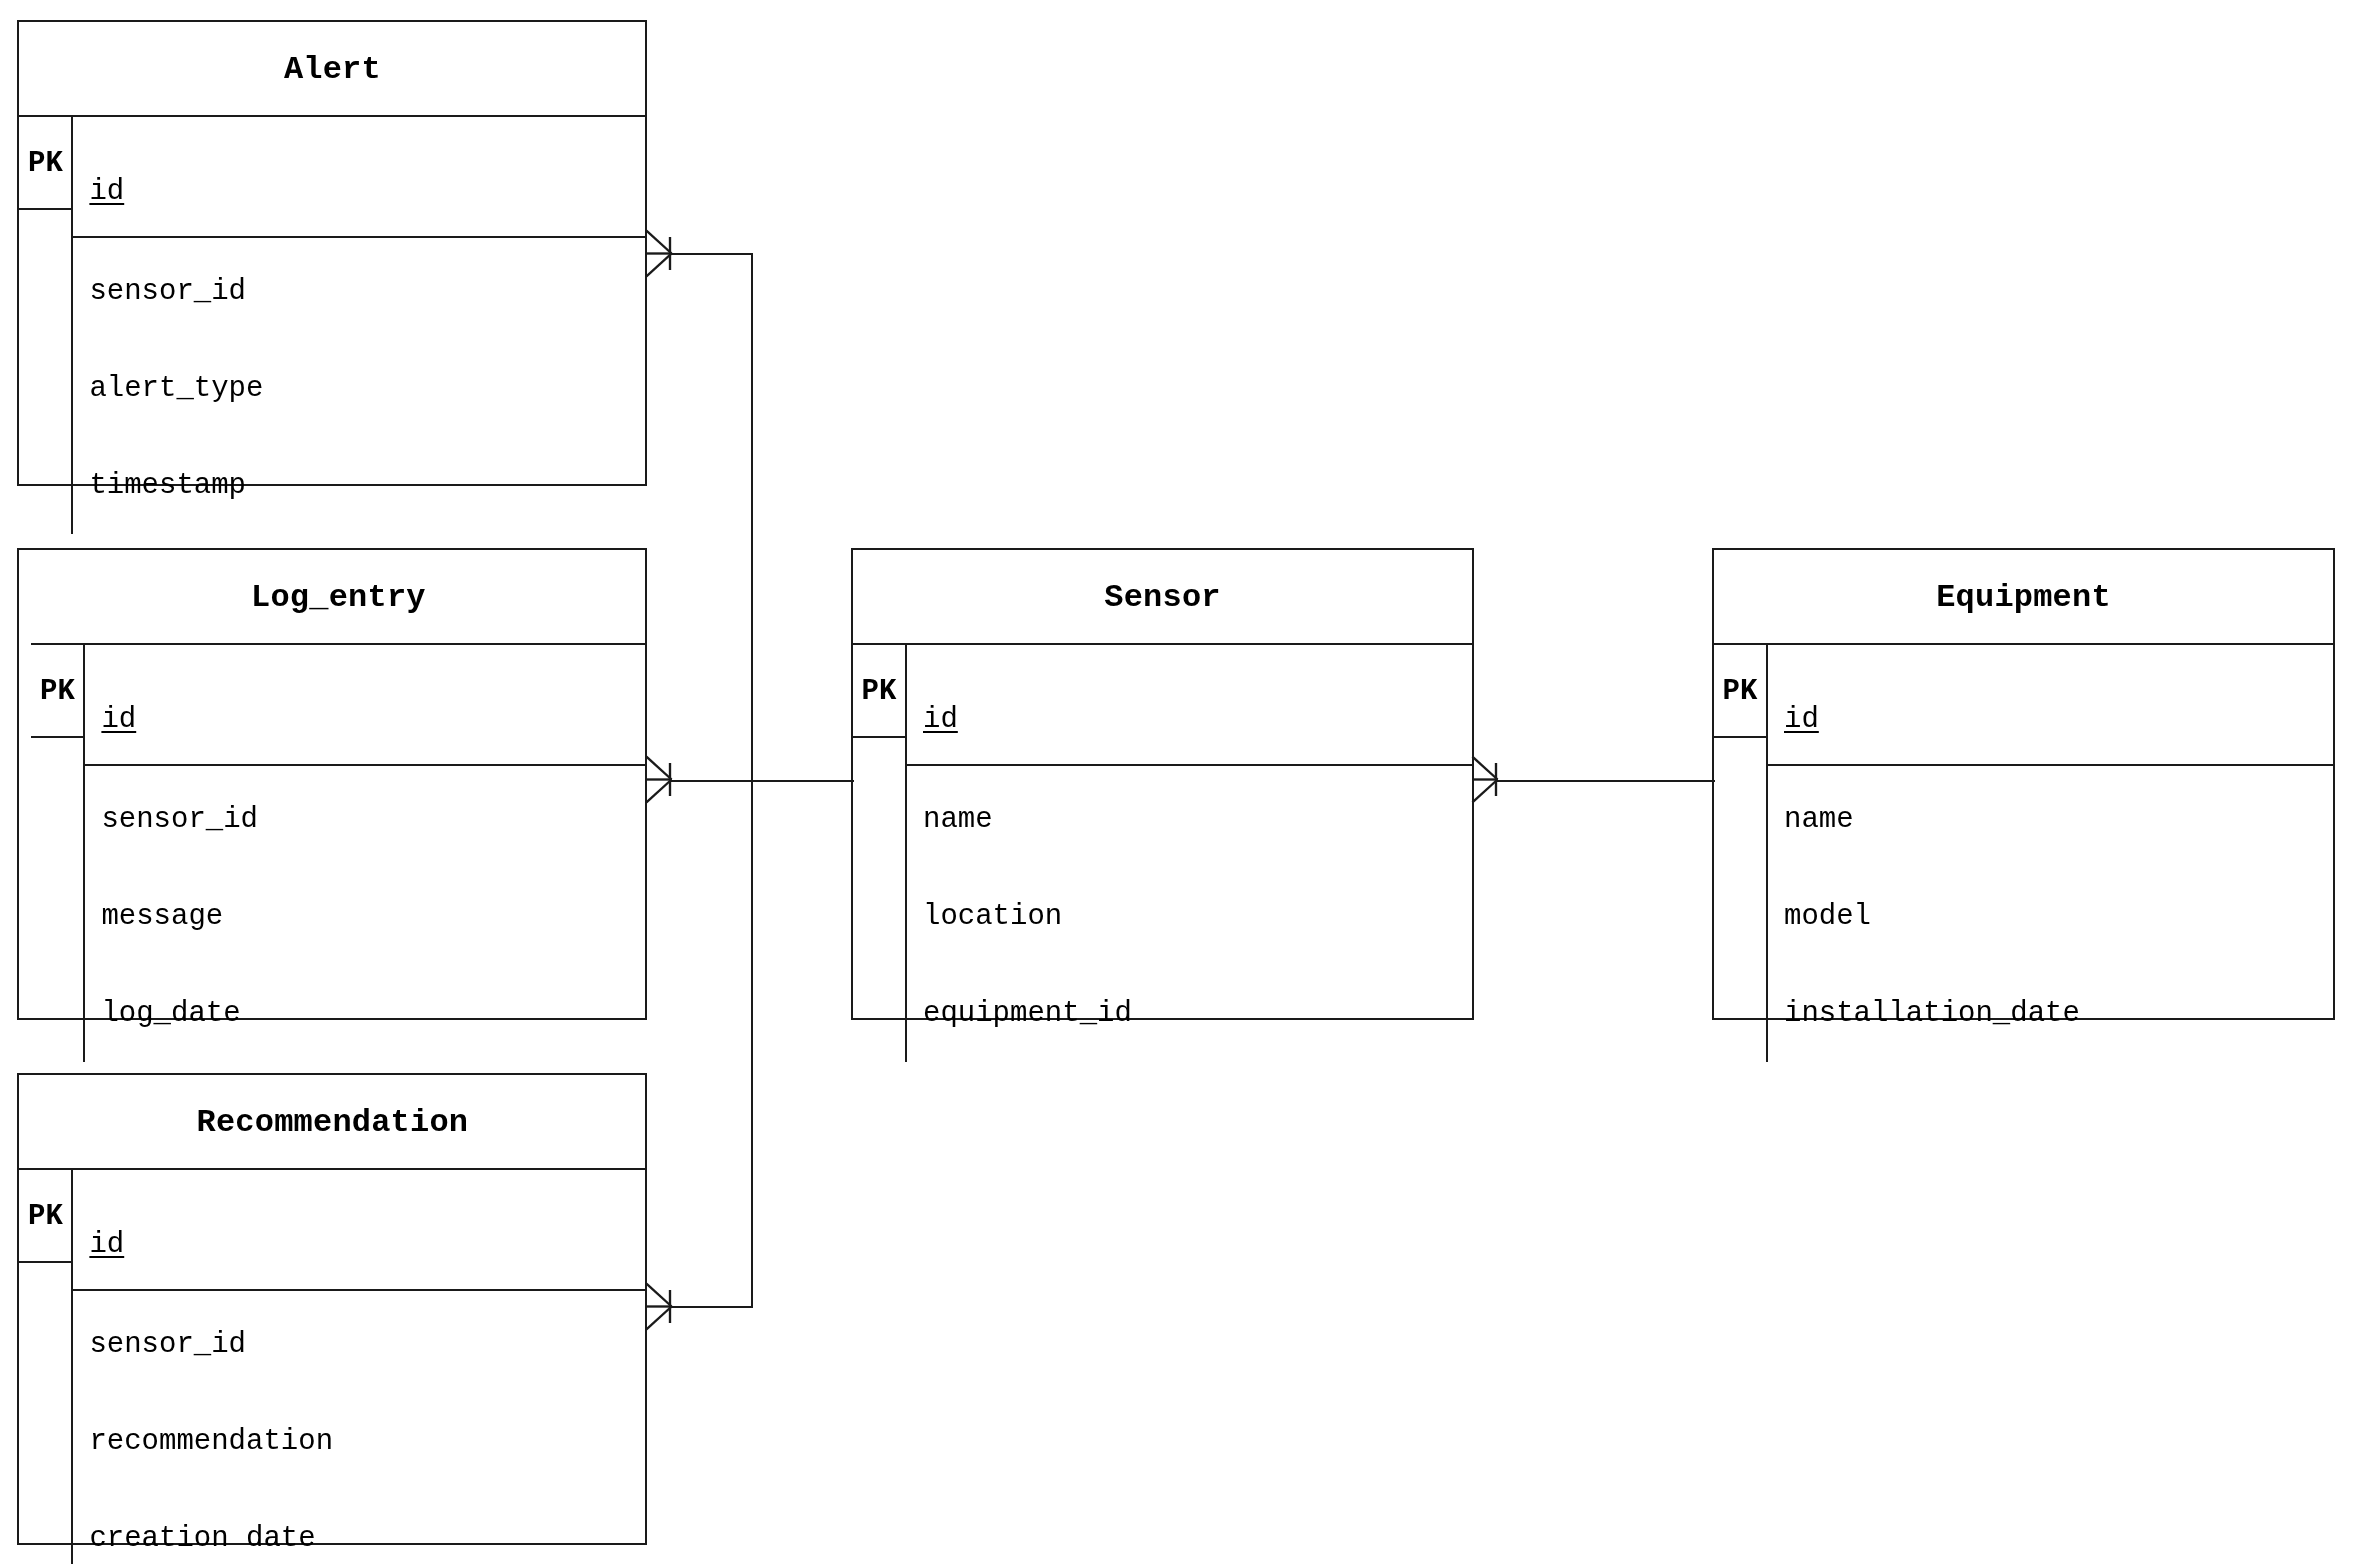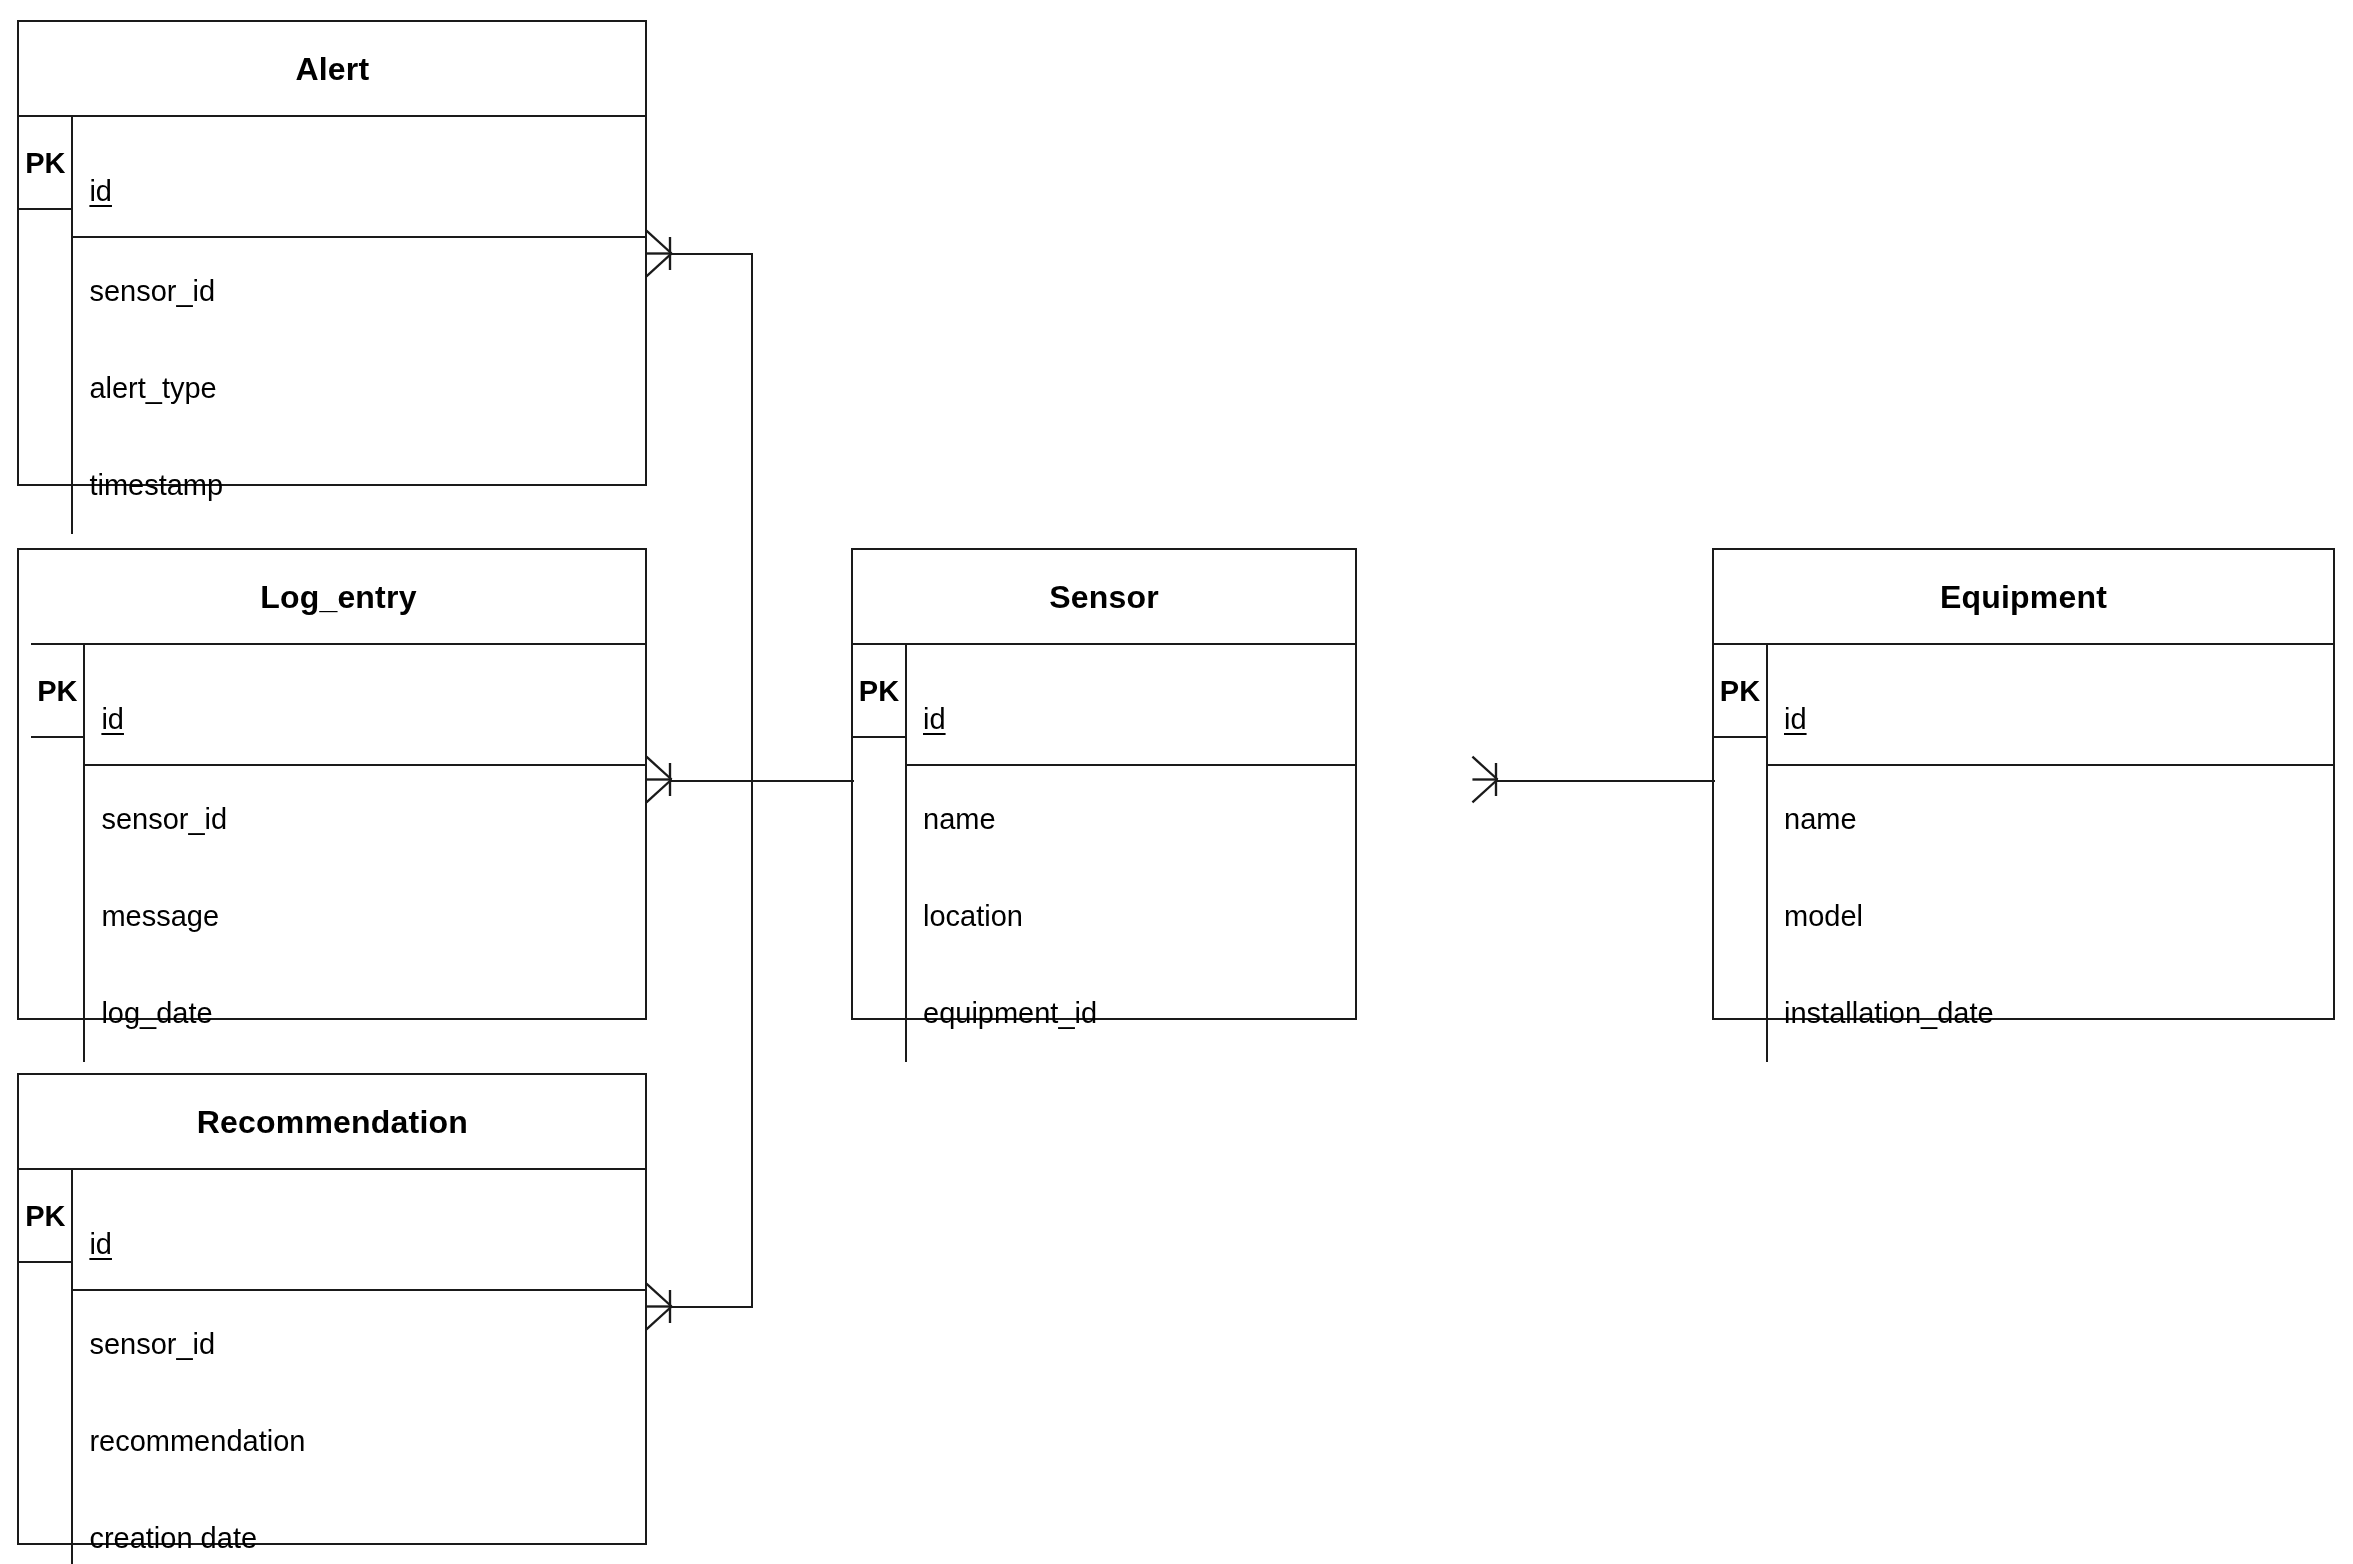--- a/index.html
+++ b/index.html
@@ -11,20 +11,21 @@
   body {
     font-family: "Liberation Sans", sans-serif;
     color: #000000;
   }
   #canvas {
     position: relative;
     width: 2354px;
     height: 1564px;
     background: #ffffff;
     overflow: hidden;
+    font-family: Liberation Mono, monospace;
   }
 
   
   .entity {
     position: absolute;
     box-sizing: border-box;
     border: 2.4px solid #1a1a1a;
     background: #ffffff;
     display: flex;
     flex-direction: column;
@@ -181,21 +182,21 @@
         <div class="field-cell pk-row"><span class="pk-name">id</span></div>
         <div class="attr-group">
           <div class="attr-cell">sensor_id</div>
           <div class="attr-cell">recommendation</div>
           <div class="attr-cell">creation date</div>
         </div>
       </div>
     </div>
   </div>
 
-  <div class="entity" style="left:851px; top:548px; width:506px; height:472px;">
+  <div class="entity" style="left:851px; top:548px; width:623px; height:472px;">
     <div class="entity-title">Sensor</div>
     <div class="entity-body">
       <div class="key-col">
         <div class="key-cell pk-row">PK</div>
         <div class="key-cell blank"></div>
       </div>
       <div class="field-col">
         <div class="field-cell pk-row"><span class="pk-name">id</span></div>
         <div class="attr-group">
           <div class="attr-cell">name</div>

